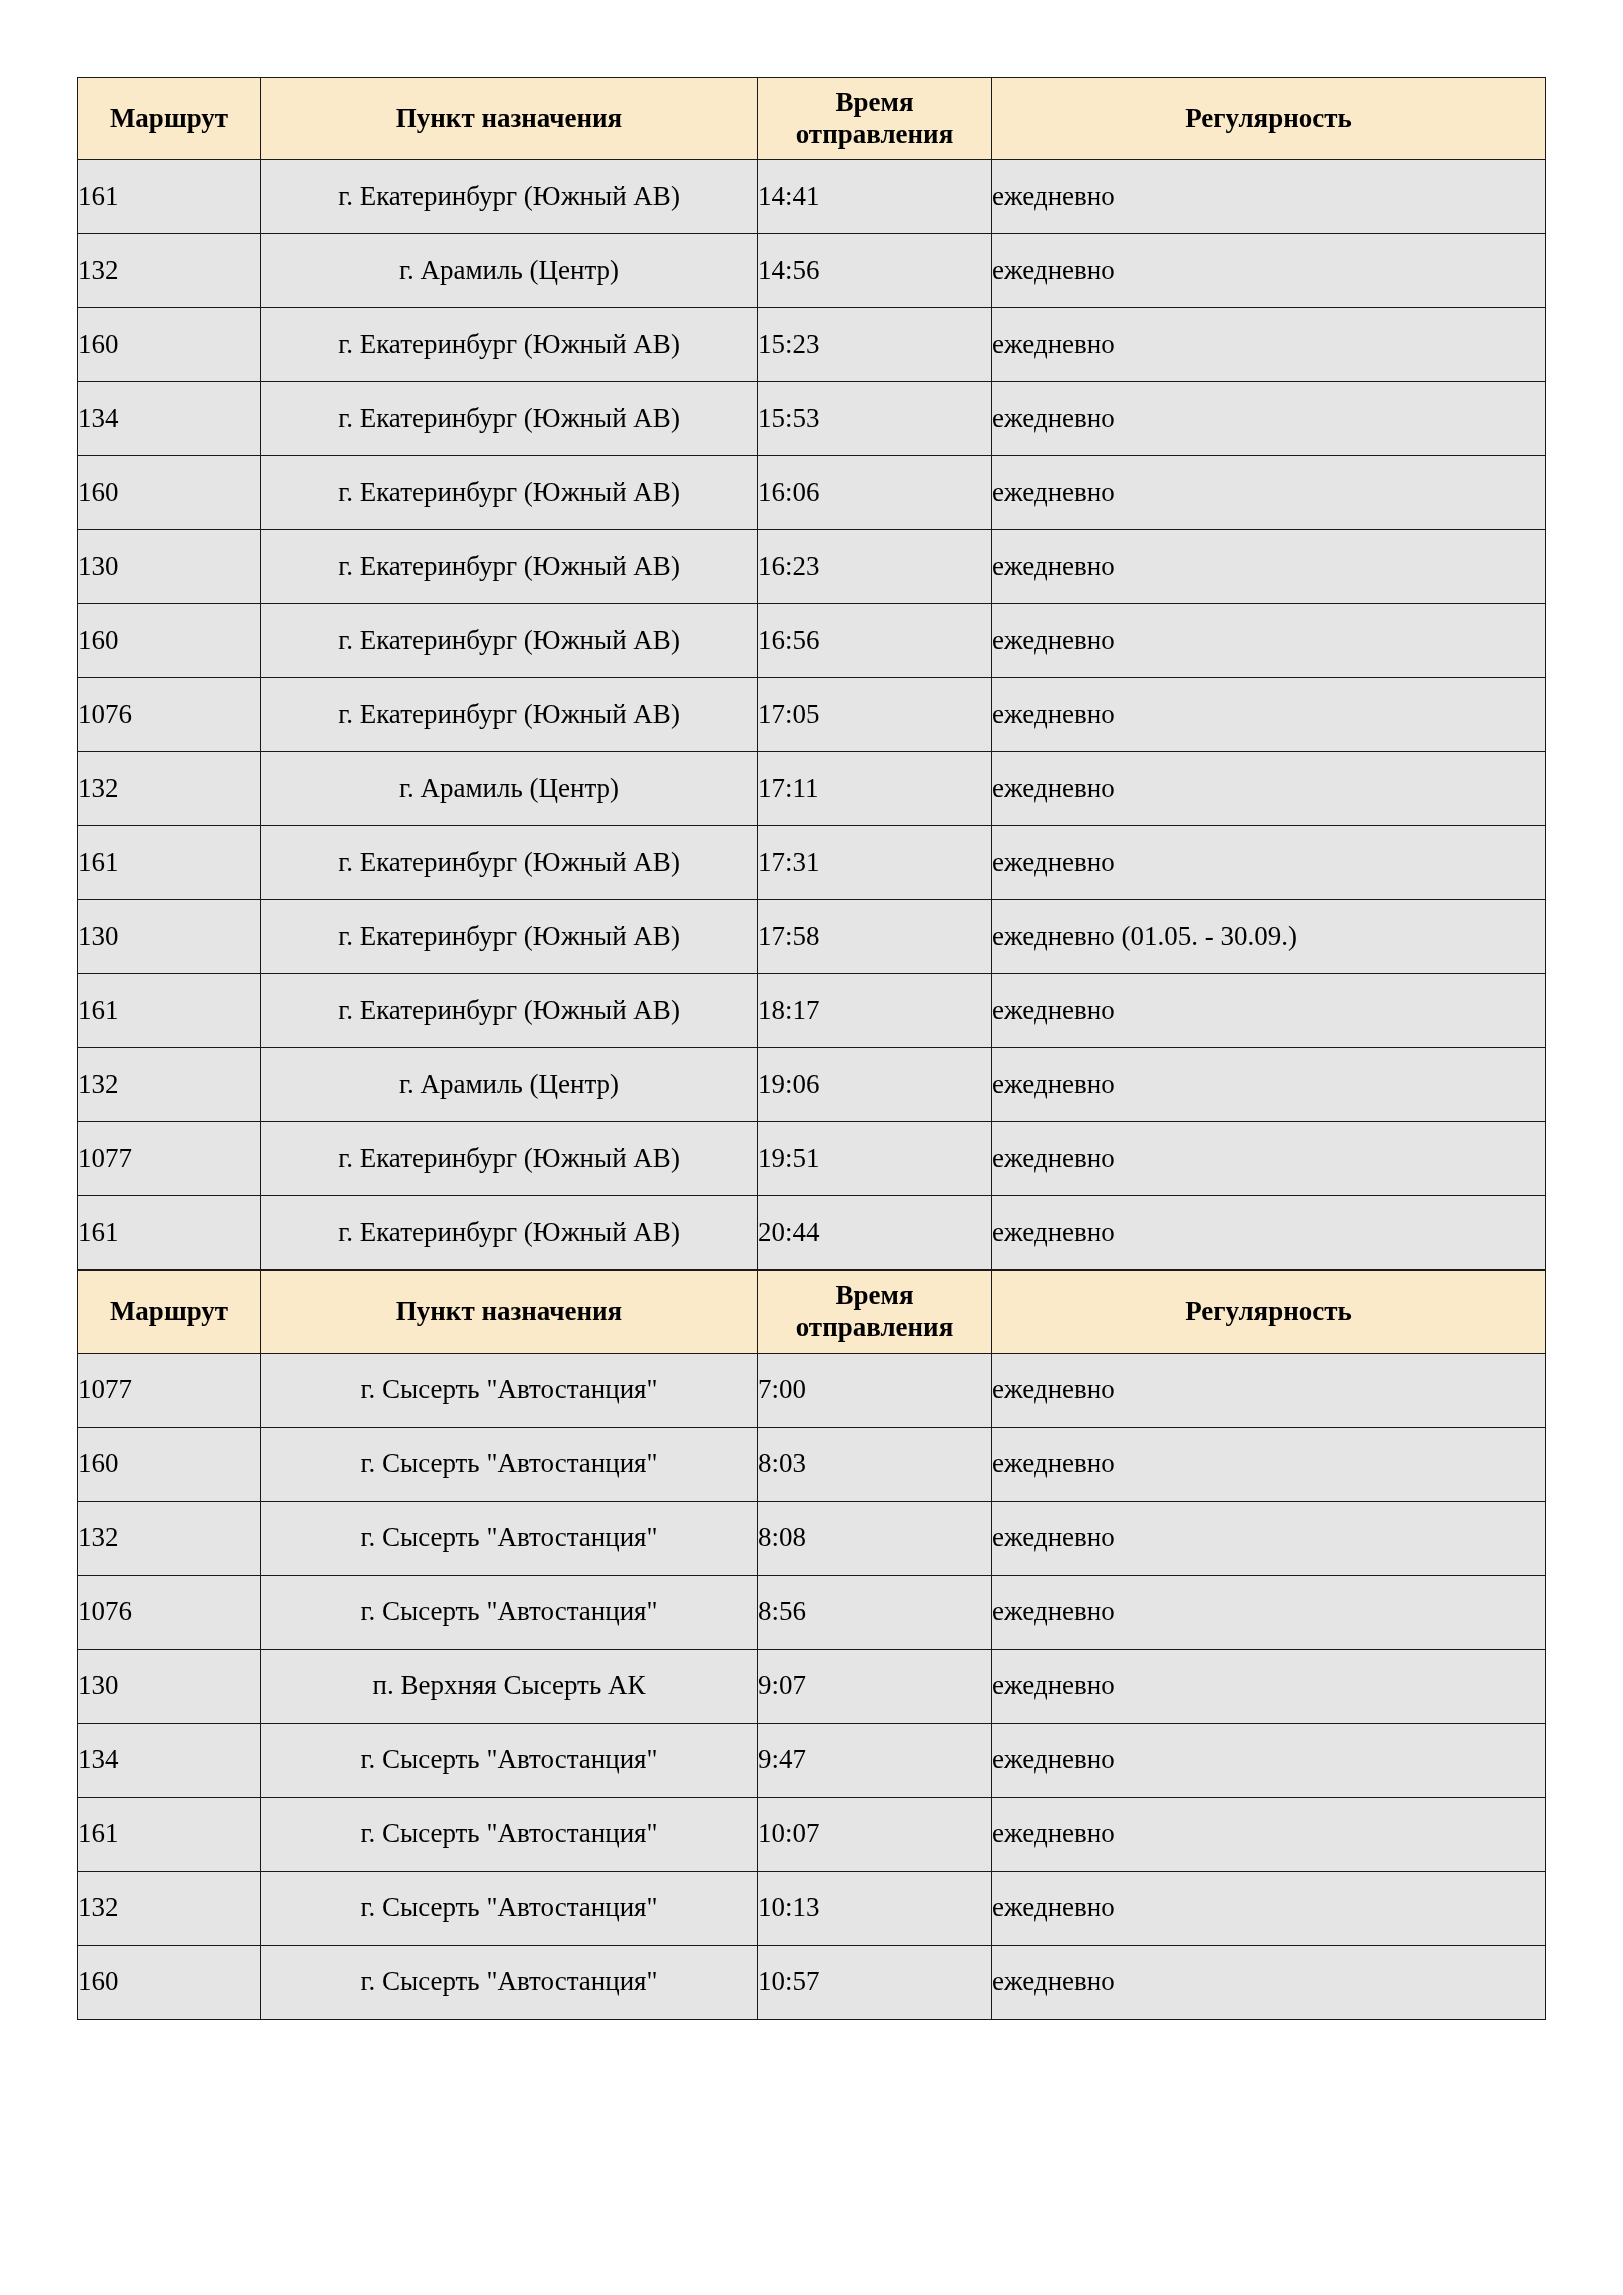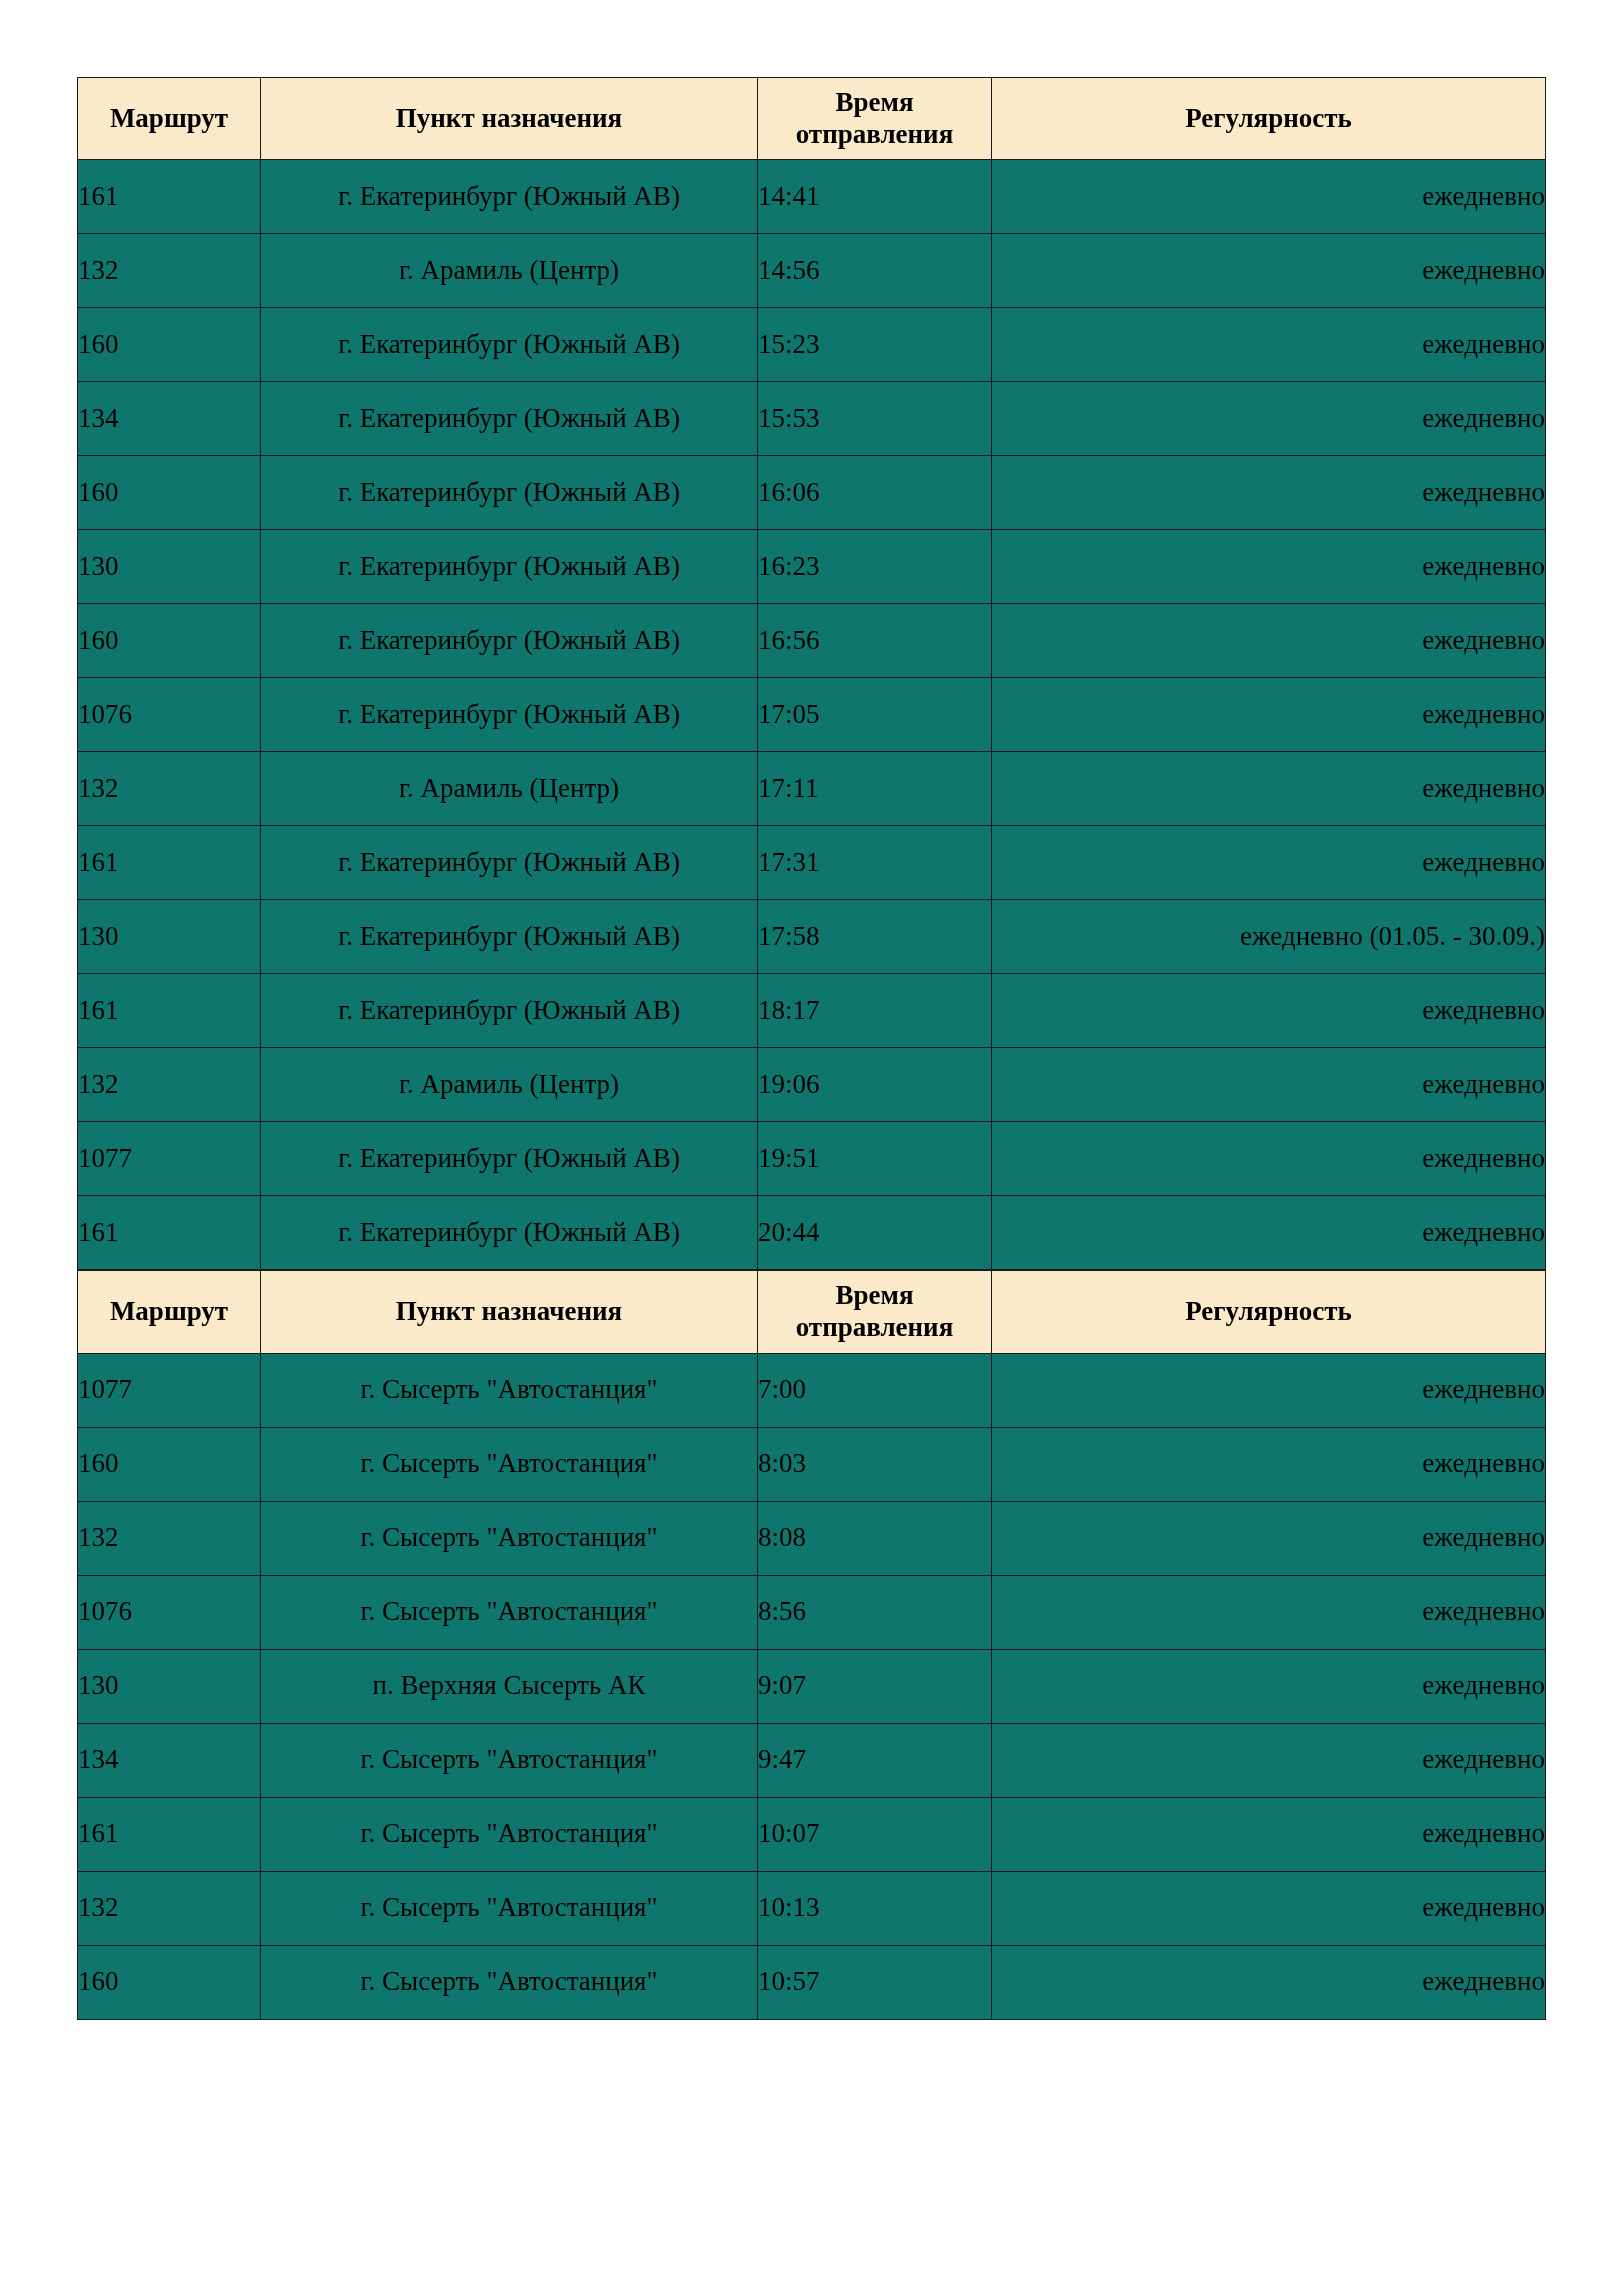--- a/index.html
+++ b/index.html
@@ -21,21 +21,21 @@
     position: absolute;
     left: 77px;
     top: 77px;
     width: 1468px;
   }
 
   table.schedule {
     border-collapse: collapse;
     table-layout: fixed;
     width: 1468px;
-    background: #0f766e;
+    background: #e5e5e5;
     font-family: Liberation Serif, serif;
   }
 
   table.schedule col.c-route  { width: 183px; }
   table.schedule col.c-dest   { width: 497px; }
   table.schedule col.c-time   { width: 234px; }
   table.schedule col.c-reg    { width: 554px; }
 
   table.schedule th,
   table.schedule td {
@@ -61,21 +61,21 @@
   td.route {
     text-align: left;
   }
   td.dest {
     text-align: center;
     padding-left: 9.2px;
   }
   td.time {
   }
   td.reg {
-    text-align: right;
+    text-align: left;
     padding-left: 9.2px;
   }
 
   
   .section-banner {
     position: relative;
     left: -5.2px;
     width: 1478px;
     box-sizing: border-box;
     background: #e2eed8;

